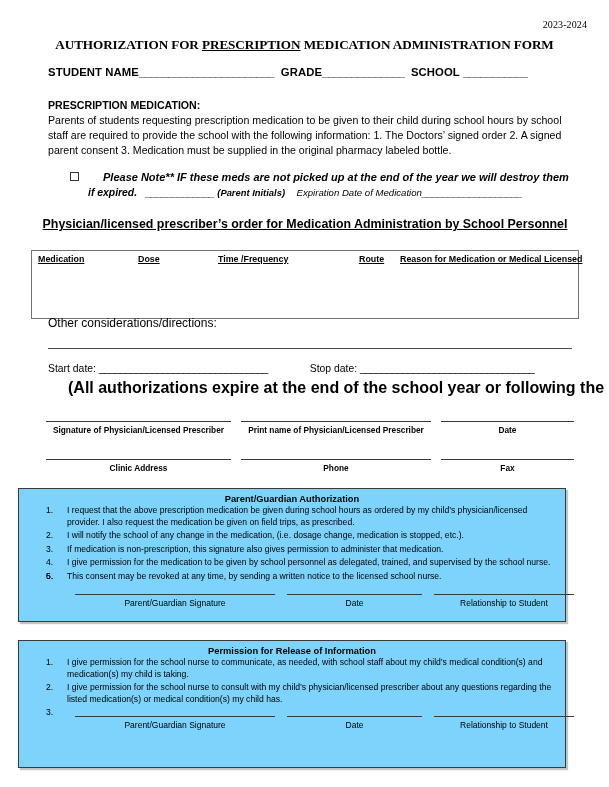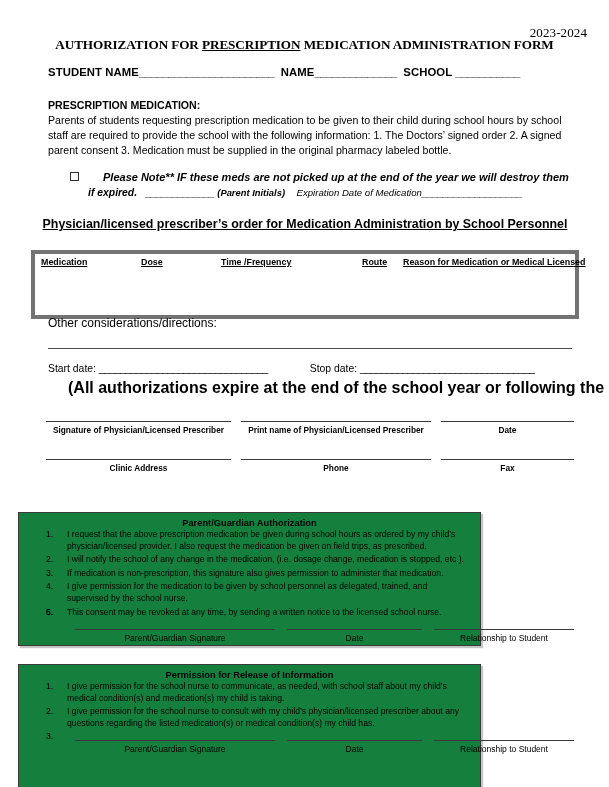--- a/index.html
+++ b/index.html
@@ -19,24 +19,24 @@
     position: relative;
     width: 609px;
     height: 787px;
     padding: 0;
     box-sizing: border-box;
   }
 
   
   .year {
     position: absolute;
-    top: 25px;
+    top: 19px;
     right: 22px;
     font-family: "Liberation Serif", serif;
-    font-size: 13px;
+    font-size: 10px;
     letter-spacing: 0.1px;
   }
   .doc-title {
     position: absolute;
     top: 37px;
     left: 0;
     width: 609px;
     text-align: center;
     font-family: "Liberation Serif", serif;
     font-weight: bold;
@@ -132,21 +132,21 @@
   }
   .order-head span { text-decoration: underline; }
 
   
   .rx-table {
     position: absolute;
     top: 250px;
     left: 31px;
     width: 548px;
     height: 69px;
-    border: 4px solid #737373;
+    border: 1px solid #737373;
     box-sizing: border-box;
   }
   .rx-head {
     position: relative;
     height: 16px;
   }
   .rx-head .col {
     position: absolute;
     top: 3px;
     font-size: 8.9px;
@@ -210,26 +210,25 @@
   .sr1 { top: 420px; }
   .sr2 { top: 458px; }
   .seg-a { left: 0px;   width: 185px; }
   .seg-b { left: 195px; width: 190px; }
   .seg-c { left: 395px; width: 133px; }
 
   
   .cbox {
     position: absolute;
     left: 18px;
-    width: 463px;
+    width: 548px;
     border: 1px solid #3a3a3a;
-    background: #15803d;
+    background: #7dd3fc;
     box-sizing: border-box;
     box-shadow: 2px 2px 1px rgba(150,150,150,0.55);
-    margin-top: 24px;
   }
   .cbox-title {
     text-align: center;
     font-size: 9.3px;
     font-weight: bold;
     margin-top: 5px;
     margin-bottom: 1px;
   }
   .clist {
     margin: 0;
@@ -267,21 +266,21 @@
 </style>
 </head>
 <body>
 
 <div class="page">
 
   <div class="year">2023-2024</div>
 
   <div class="doc-title"><span>AUTHORIZATION FOR </span><span class="u">PRESCRIPTION</span><span> MEDICATION ADMINISTRATION FORM</span></div>
 
-  <div class="student-line"><span>STUDENT NAME</span><span class="fill">_______________________</span>&nbsp; <span>NAME</span><span class="fill">______________</span>&nbsp; <span>SCHOOL</span> <span class="fill">___________</span></div>
+  <div class="student-line"><span>STUDENT NAME</span><span class="fill">_______________________</span>&nbsp; <span>GRADE</span><span class="fill">______________</span>&nbsp; <span>SCHOOL</span> <span class="fill">___________</span></div>
 
   <div class="sec-label">PRESCRIPTION MEDICATION:</div>
   <div class="para">Parents of students requesting prescription medication to be given to their child during school hours by school staff are required to provide the school with the following information:  1. The Doctors’ signed order  2. A signed parent consent 3. Medication must be supplied in the original pharmacy labeled bottle.</div>
 
   <div class="note-wrap">
     <span class="note-bullet"></span>
     <div class="note-body">Please Note**  IF these meds are not picked up at the end of the year we will destroy them</div>
     <div class="note-line2"><span>if expired</span><span>.</span>&nbsp;&nbsp;&nbsp;<span class="uline">_____________</span>&nbsp;<span class="smalllabel">(Parent Initials)</span>&nbsp;&nbsp;&nbsp;&nbsp;<span class="lbl-exp">Expiration Date of Medication</span><span class="uline">___________________</span></div>
   </div>
 

